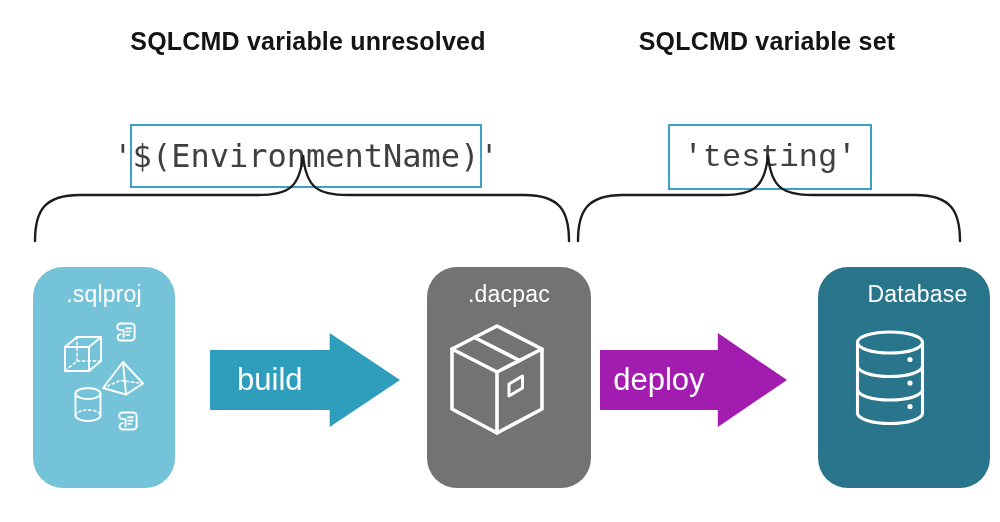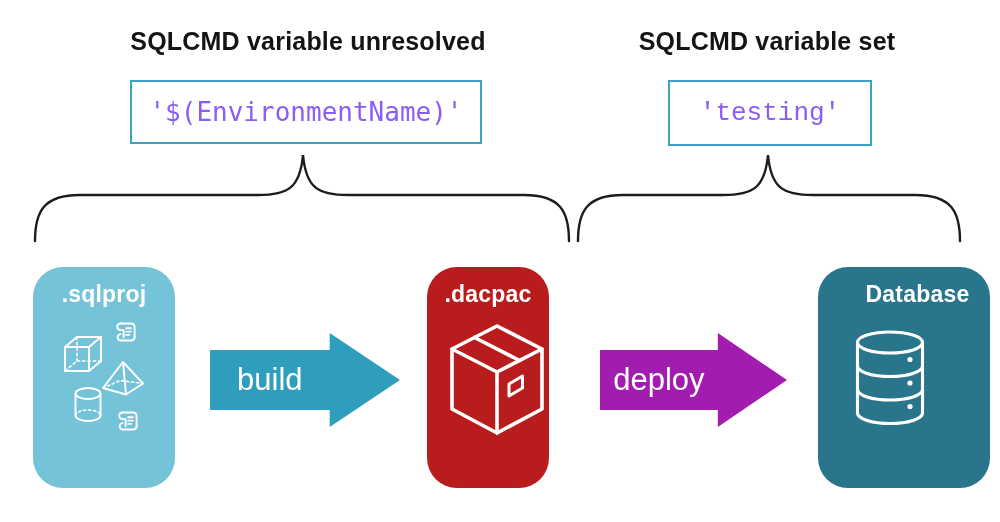--- a/index.html
+++ b/index.html
@@ -7,34 +7,34 @@
           font-family:"Liberation Sans",sans-serif;overflow:hidden;border-radius:30px;}
 
   .title{position:absolute;top:27px;width:400px;text-align:center;
          font-size:25px;font-weight:700;color:#141414;letter-spacing:.2px;}
   .t1{left:108px;}
   .t2{left:567px;}
 
   .codebox{position:absolute;background:#fff;border:2.5px solid #3EA0C4;
            display:flex;align-items:center;justify-content:center;
            font-family:"DejaVu Sans Mono","Liberation Mono",monospace;
-           font-size:26px;color:#8b5cf6;white-space:pre;}
+           font-size:32px;color:#404040;white-space:pre;margin-top:44px;}
   .cb1{left:130px;top:80px;width:348px;height:60px;}
   .cb2{left:668px;top:80px;width:200px;height:62px;font-family:Liberation Mono, monospace;}
 
   .brace{position:absolute;}
   .b1{left:32px;top:149px;}
   .b2{left:575px;top:149px;}
 
   .card{position:absolute;top:267px;height:221px;border-radius:30px;}
   .c1{left:33px;width:142px;background:#74C3D8;}
-  .c2{left:427px;width:122px;background:#b91c1c;}
+  .c2{left:427px;width:164px;background:#737373;}
   .c3{left:818px;width:145px;background:#29758B;padding-left:27px;}
   .card-label{text-align:center;padding-top:14px;color:#fff;
-              font-weight:700;font-size:23px;letter-spacing:.2px;}
+              font-weight:400;font-size:23px;letter-spacing:.2px;}
 
   .arrow{position:absolute;top:333px;height:94px;
          clip-path:polygon(0 18%,63% 18%,63% 0,100% 50%,63% 100%,63% 82%,0 82%);}
   .a1{left:210px;width:190px;background:#2E9EBC;}
   .a2{left:600px;width:187px;background:#a21caf;}
   .arrow-label{position:absolute;left:0;top:0;width:63%;height:100%;
                display:flex;align-items:center;justify-content:center;
                color:#fff;font-weight:400;font-size:31px;}
 
   .icon{position:absolute;}

